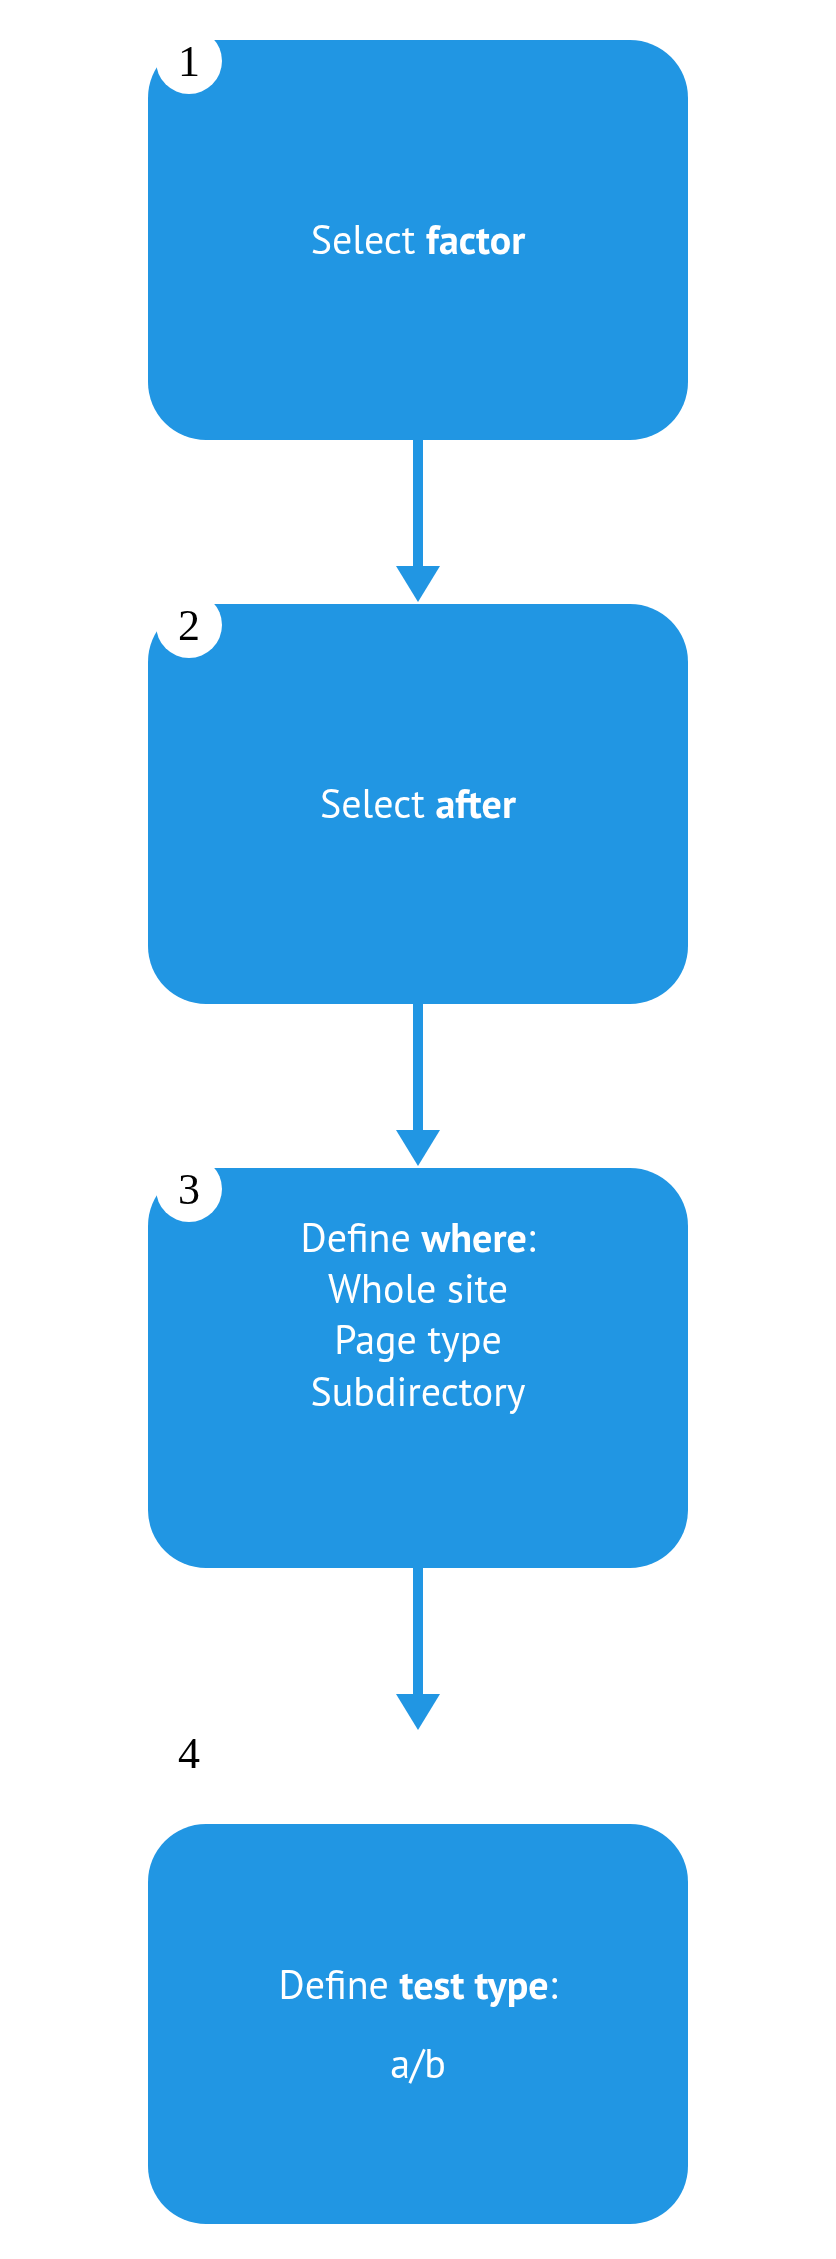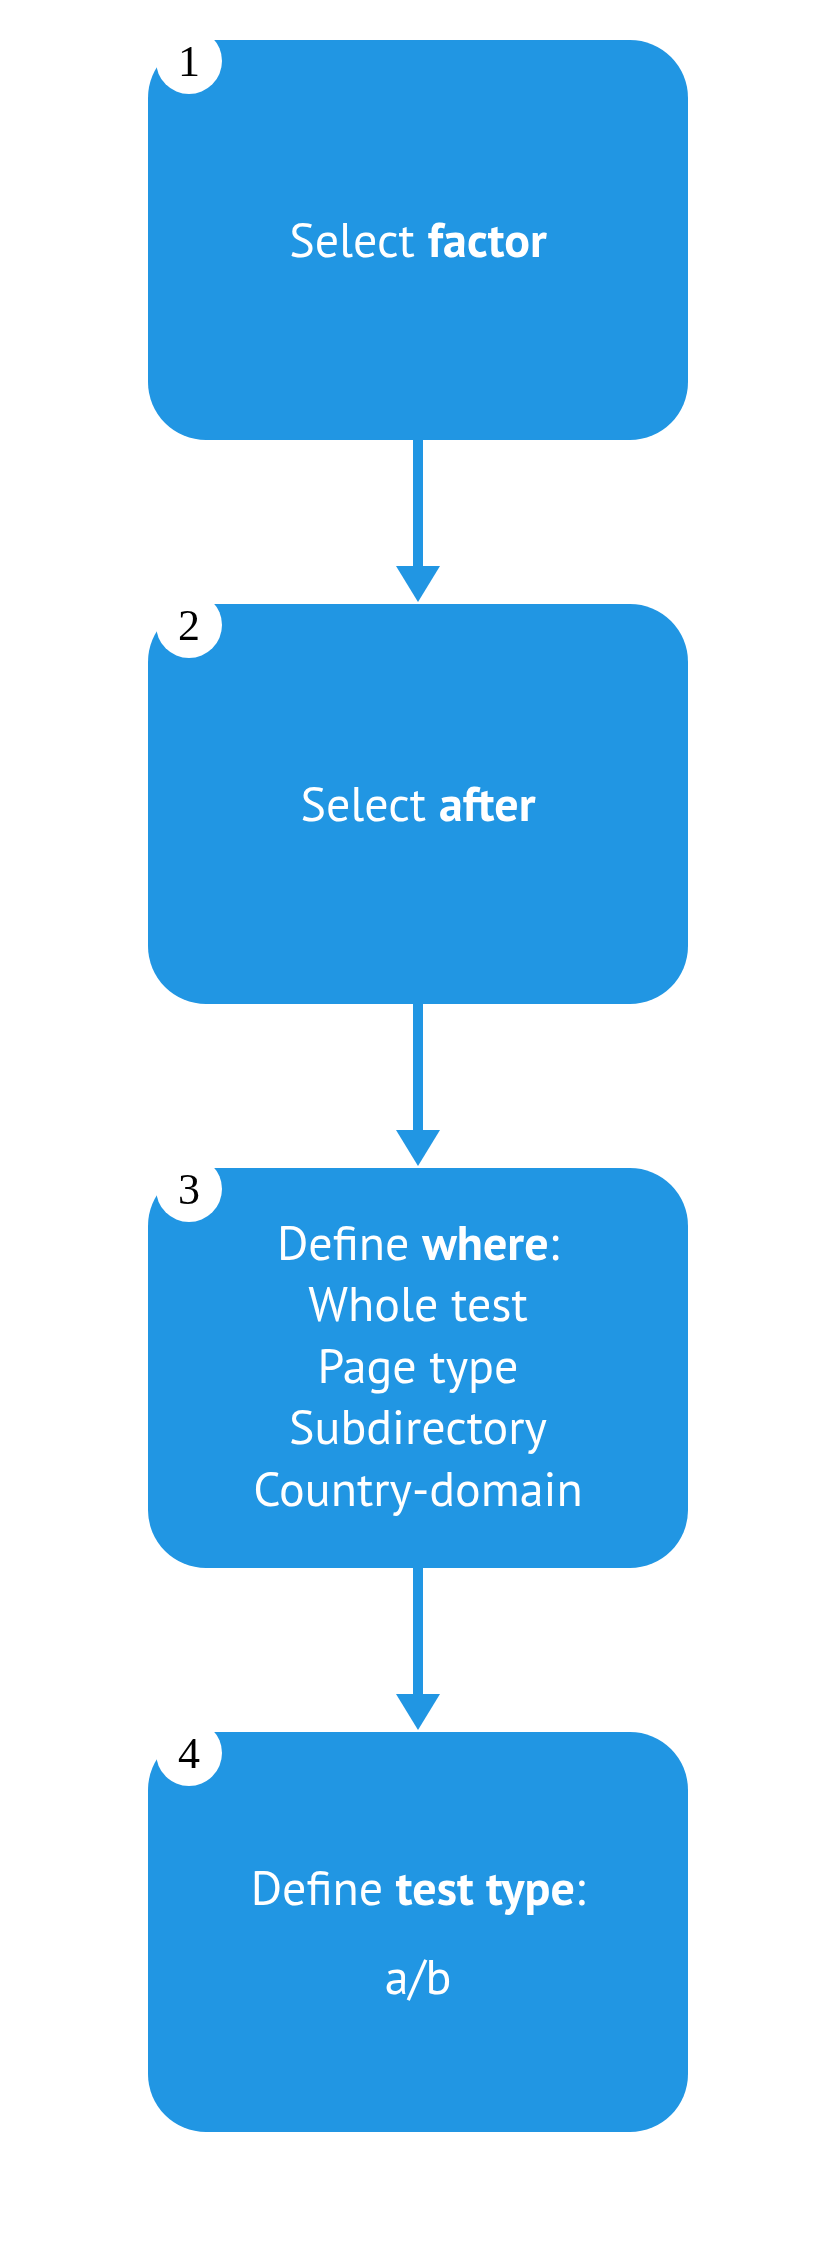--- a/index.html
+++ b/index.html
@@ -15,21 +15,21 @@
     height: 400px;
     left: 148px;
     background: #2196e3;
     border-radius: 58px;
     color: #ffffff;
     display: flex;
     flex-direction: column;
     align-items: center;
     justify-content: center;
     text-align: right;
-    font-size: 48px;
+    font-size: 40px;
     line-height: 1.28;
     padding: 20px 30px;
   }
   .step-box .line { display: block; }
   .step-box .line strong { font-weight: 700; }
   .line-regular { font-weight: 400; }
   .badge {
     position: absolute;
     width: 66px;
     height: 66px;
@@ -44,21 +44,21 @@
     font-weight: 400;
     box-shadow: 0 0 0 0 transparent;
   }
   
   .b1 { top: 40px; }
   .g1 { top: 28px; left: 156px; }
   .b2 { top: 604px; }
   .g2 { top: 592px; left: 156px; }
   .b3 { top: 1168px; }
   .g3 { top: 1156px; left: 156px; }
-  .b4 { top: 1732px; gap: 27px; }
+  .b4 { top: 1824px; gap: 27px; }
   .g4 { top: 1720px; left: 156px; }
   
   .b3 { justify-content: flex-start; padding-top: 44px; }
   .arrow {
     position: absolute;
     left: 418px; 
     width: 0;
   }
   .arrow-line {
     position: absolute;
@@ -108,24 +108,23 @@
     </span>
   </div>
   <div class="badge g2">
     <span>2</span>
   </div>
 
   <div class="step-box b3">
     <span class="line">
       <span class="line-regular">Define </span><strong>where</strong><span class="line-regular">:</span>
     </span>
-    <span class="line line-regular">Whole test</span>
+    <span class="line line-regular">Whole site</span>
     <span class="line line-regular">Page type</span>
     <span class="line line-regular">Subdirectory</span>
-    <span class="line line-regular">Country-domain</span>
   </div>
   <div class="badge g3">
     <span>3</span>
   </div>
 
   <div class="step-box b4">
     <span class="line">
       <span class="line-regular">Define </span><strong>test type</strong><span class="line-regular">:</span>
     </span>
     <span class="line line-regular">a/b</span>

